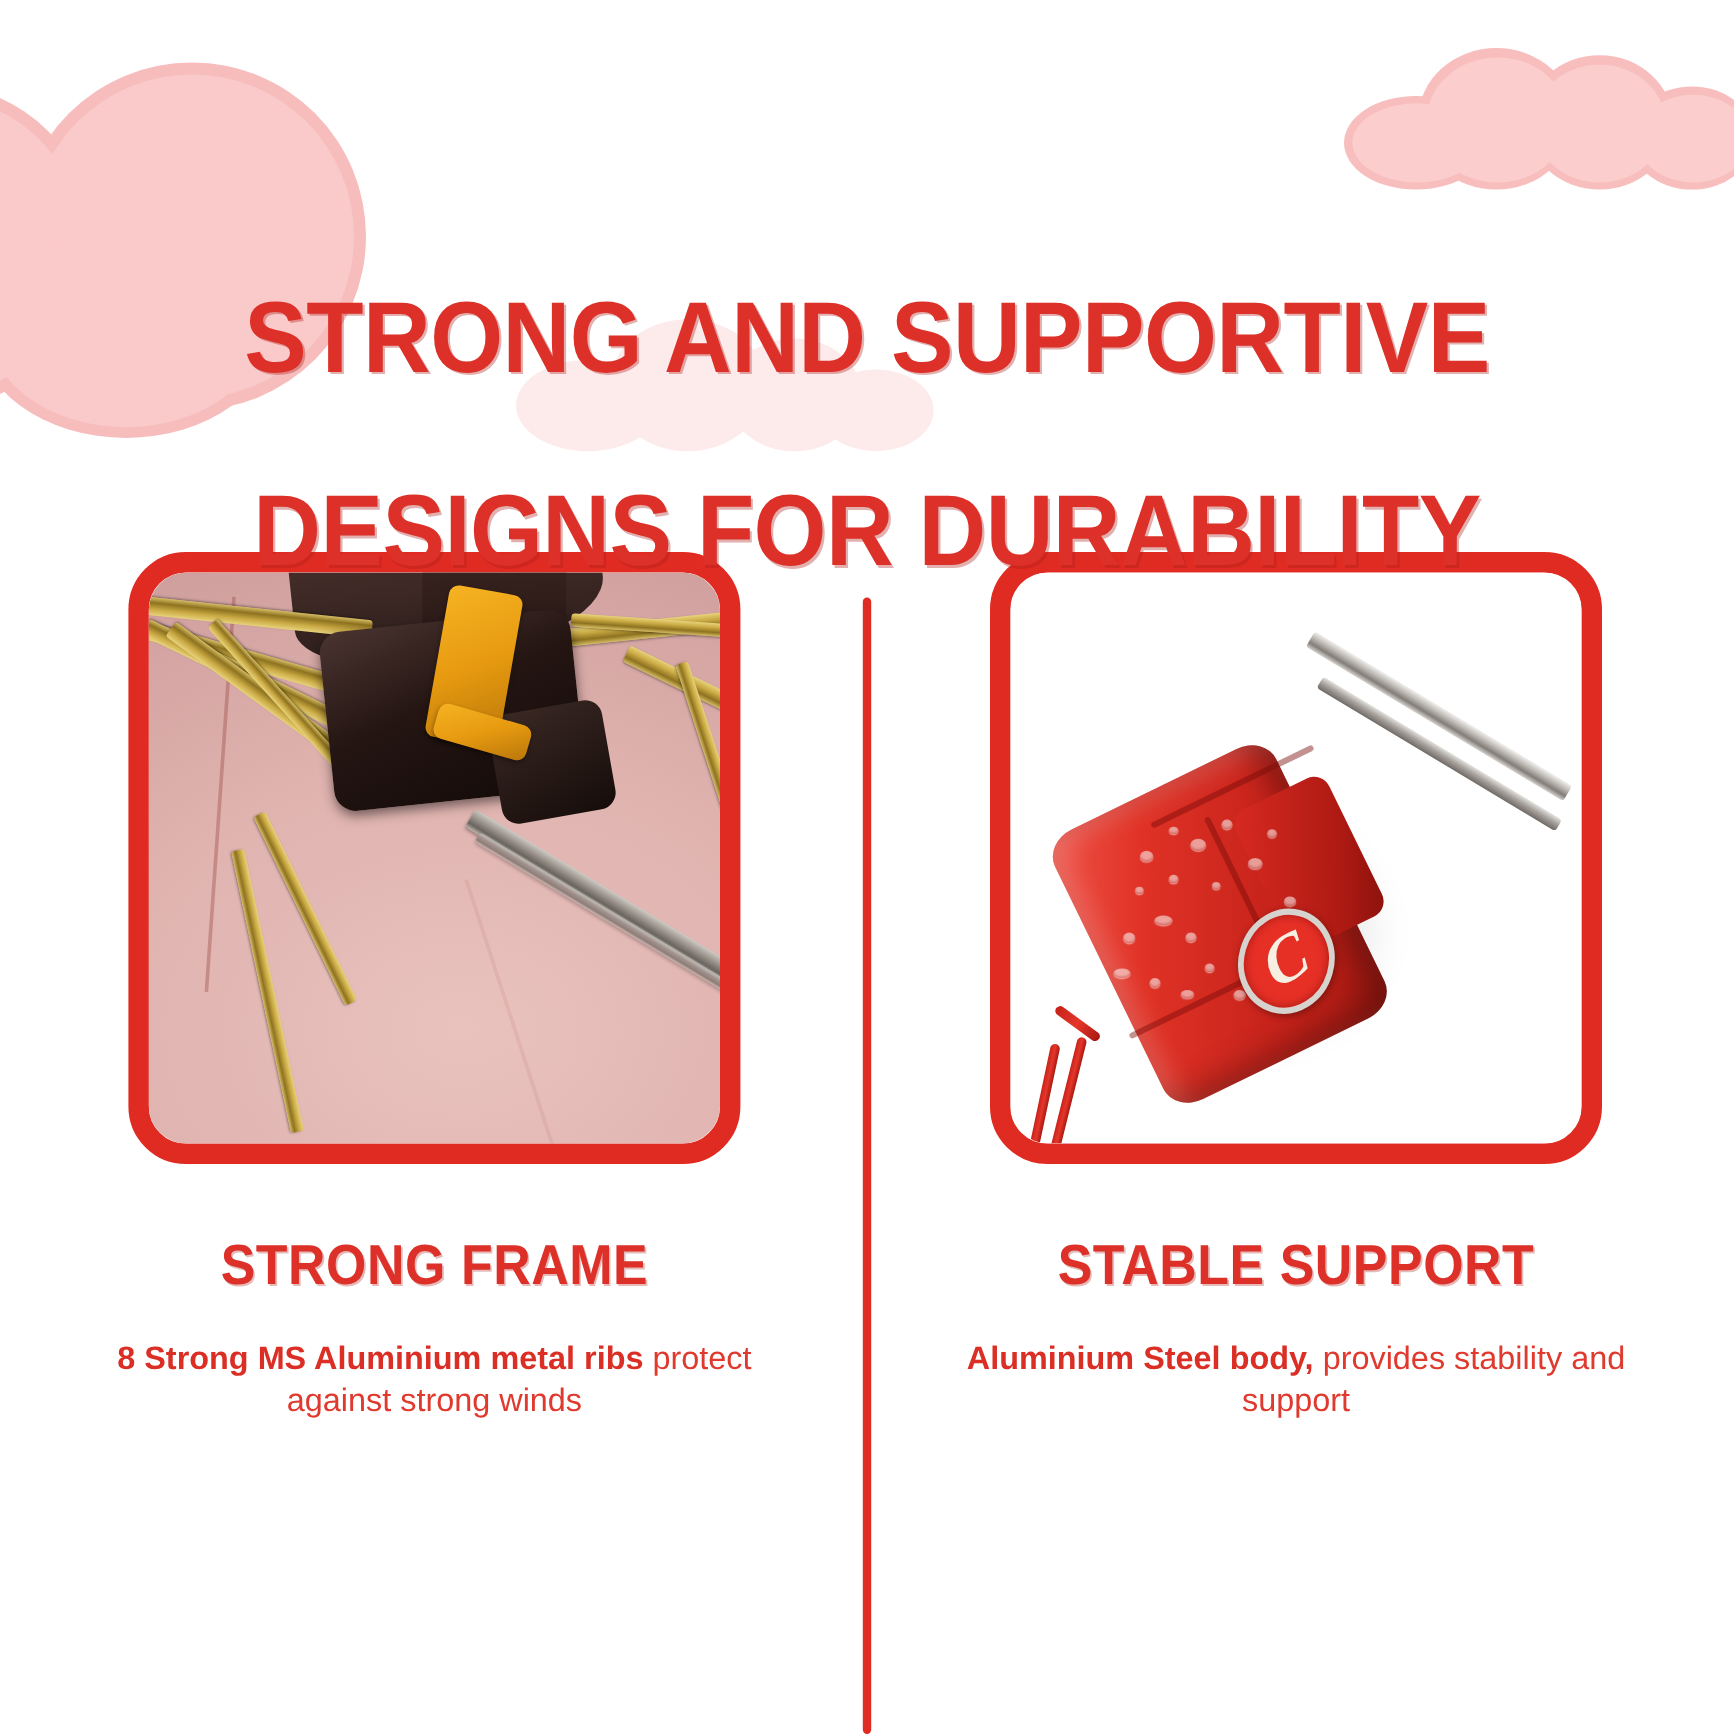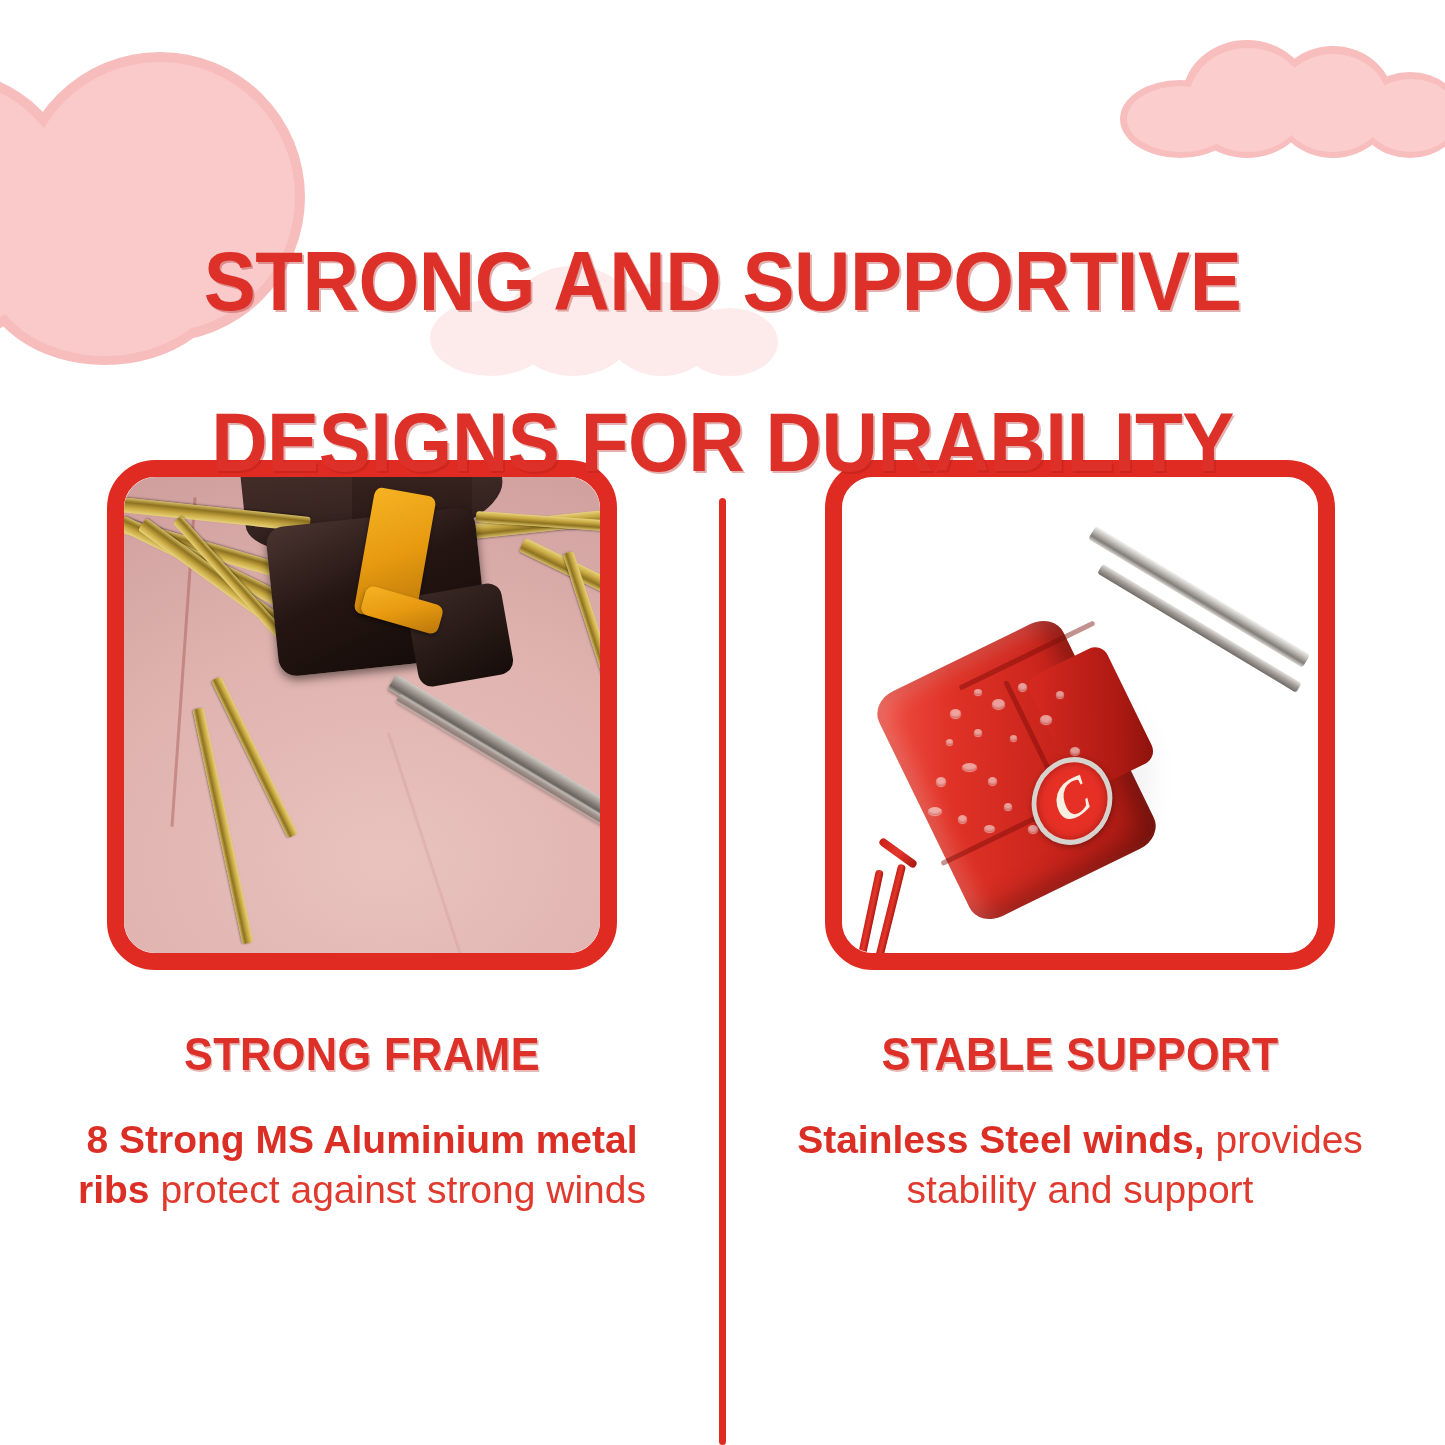--- a/index.html
+++ b/index.html
@@ -186,21 +186,21 @@
     font-weight:700;
     font-size:47px;
     letter-spacing:.5px;
     transform:scaleX(.92);
     text-shadow:1.5px 1.5px 0 rgba(170,30,25,.30);
   }
   .cap-body {
     margin-top:34px;
     text-align:center;
     color:#E0392E;
-    font-size:39px;
+    font-size:27px;
     line-height:1.28;
     padding:0 18px;
   }
   .cap-body .b { font-weight:700; color:#DB2F26; }
 </style>
 </head>
 <body>
 
 <div class="page">
 
@@ -326,16 +326,16 @@
 
           <div class="cord" style="left:24px;  top:392px; width:8px;  height:96px; transform:rotate(12deg);"></div>
           <div class="cord" style="left:44px;  top:386px; width:8px;  height:102px; transform:rotate(14deg);"></div>
           <div class="cord" style="left:34px;  top:372px; width:44px; height:8px;  transform:rotate(36deg);"></div>
         </div>
       </div>
     </div>
 
     <h2 class="cap-title">STABLE SUPPORT</h2>
 
-    <p class="cap-body"><span class="b">Stainless Steel winds,</span><span> provides stability and support</span></p>
+    <p class="cap-body"><span class="b">Aluminium Steel body,</span><span> provides stability and support</span></p>
   </section>
 
 </div>
 
 </body></html>

